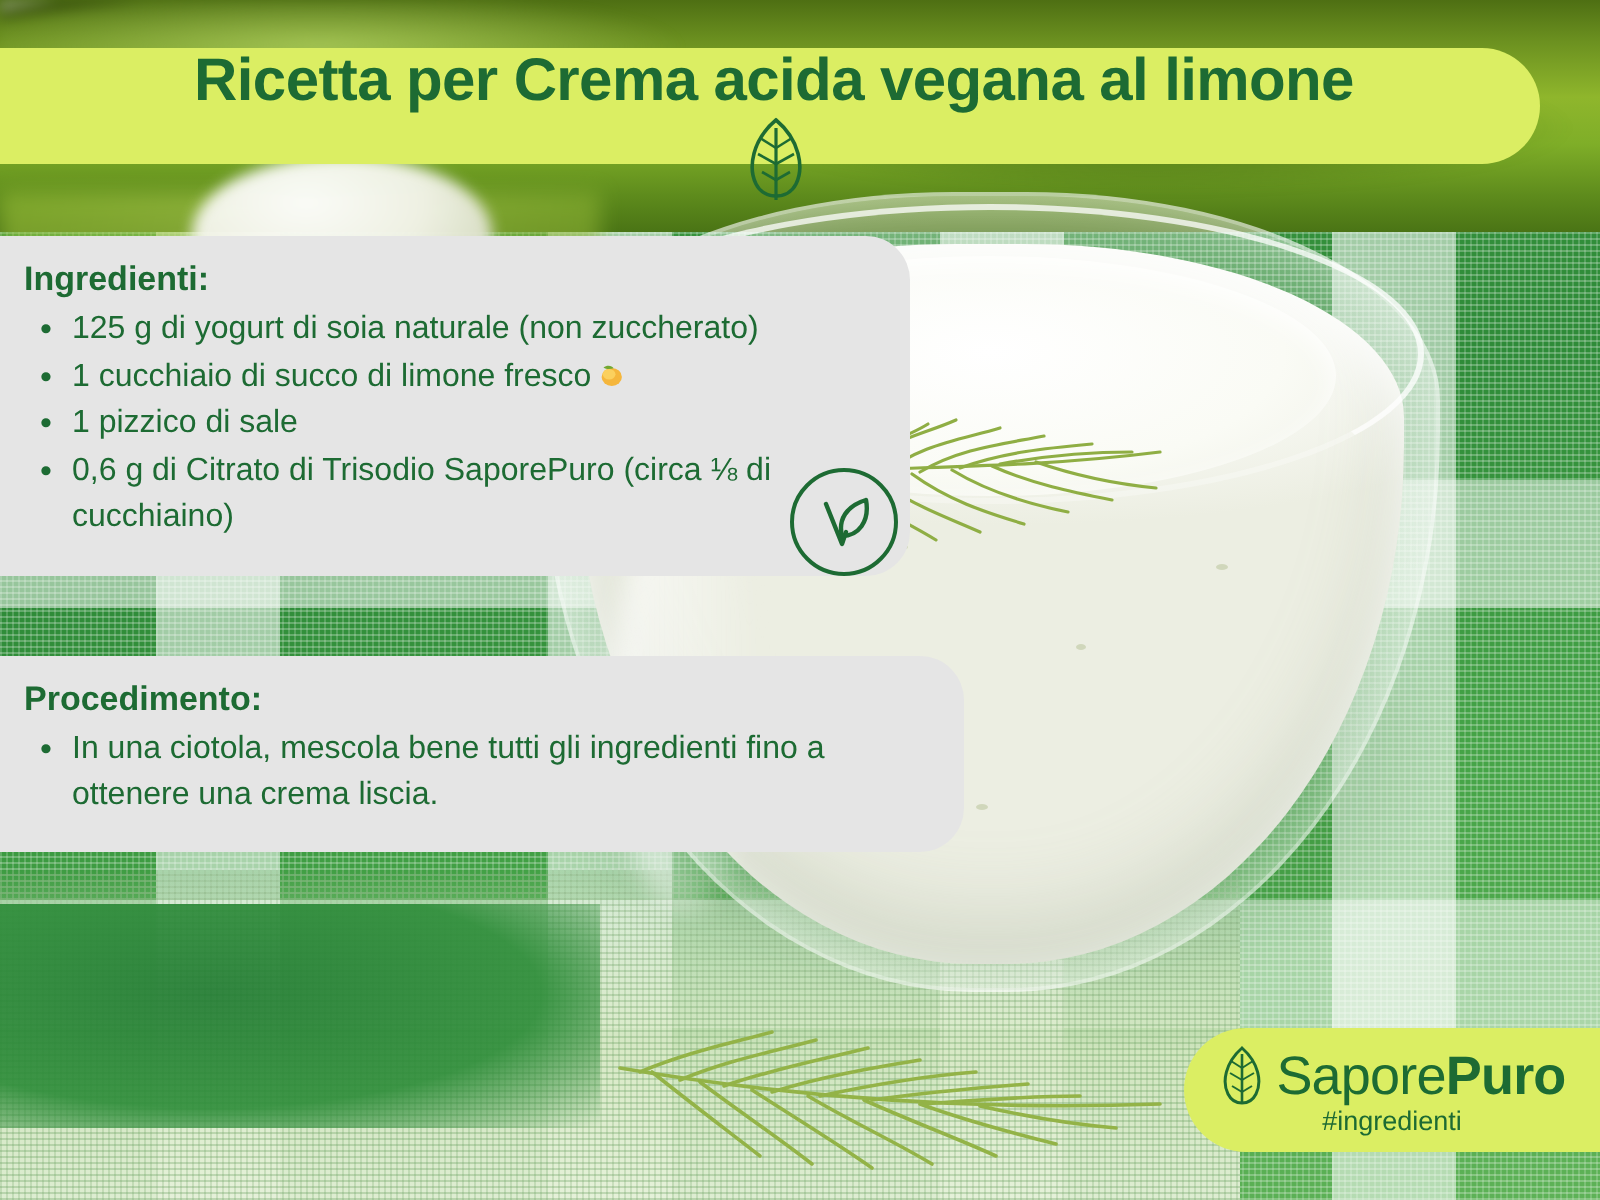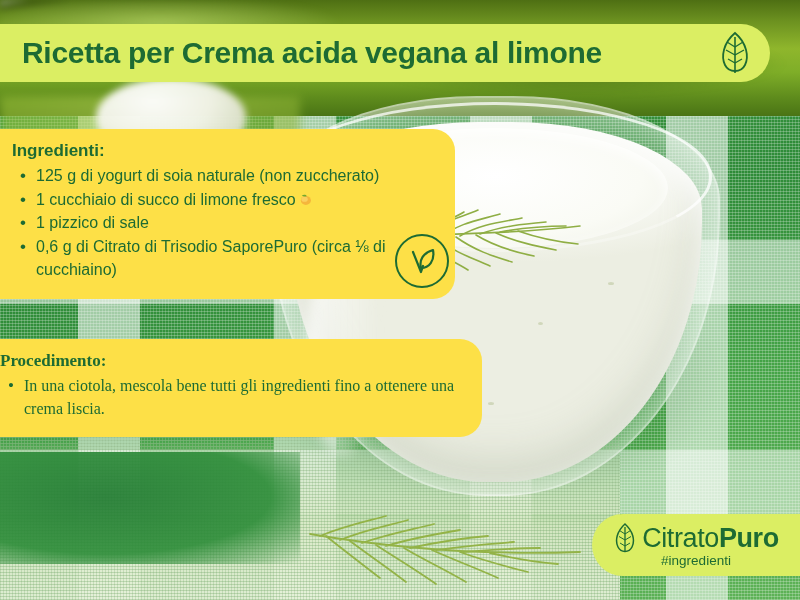--- a/index.html
+++ b/index.html
@@ -130,46 +130,44 @@
 
   
   .dill-top{ position:absolute; left:380px; top:196px; width:220px; height:86px; }
   .dill-bottom{ position:absolute; left:300px; top:512px; width:290px; height:86px; }
 
   
   .title-bar{
     position:absolute; left:0; top:24px; width:770px; height:58px;
     background:#dbee63;
     border-radius:0 29px 29px 0;
-    display:flex; align-items:center; padding:0 18px 0 22px;
+    display:flex; align-items:center; padding:0 18px 0 22px;flex-direction:column;
   }
   .title-text{
     color:#1d6b33;
     font-size:30px; font-weight:bold;
     letter-spacing:-.3px; white-space:nowrap;
     flex:1;
   }
   .title-leaf{ width:34px; height:44px; flex:0 0 auto; margin-left:2px; }
 
   .panel{
     position:absolute;
-    background:#fde047;
+    background:#e5e5e5;
     color:#1d6b33;
-    margin-top:11px;
   }
   .panel-ingredients{
     left:0; top:118px; width:455px;
     border-radius:0 22px 22px 0;
     padding:12px 16px 16px 12px;
   }
   .panel-procedure{
     left:0; top:328px; width:482px;
     border-radius:0 22px 22px 0;
-    padding:12px 16px 16px 0;
-    font-family:Liberation Serif, serif;
+    padding:12px 16px 16px 12px;
   }
   .panel h2{ font-size:17px; font-weight:bold; margin-bottom:4px; }
   .panel ul{ list-style:none; }
   .panel li{
     font-size:16px; line-height:1.42;
     padding-left:24px; position:relative;
     margin-bottom:1px;
   }
   .panel li::before{
     content:"•"; position:absolute; left:8px; top:-1px;
@@ -314,18 +312,18 @@
         <line x1="12" y1="4" x2="12" y2="29" stroke="#1d6b33" stroke-width="1.3"></line>
         <g stroke="#1d6b33" stroke-width="1" fill="none">
           <path d="M12 11 L6.5 7.5"></path>
             <path d="M12 11 L17.5 7.5"></path>
           <path d="M12 17 L6 13.5"></path>
             <path d="M12 17 L18 13.5"></path>
           <path d="M12 23 L7 20"></path>
             <path d="M12 23 L17 20"></path>
         </g>
       </svg>
-      <div class="logo-name"><span>Citrato</span><span class="bold">Puro</span></div>
+      <div class="logo-name"><span>Sapore</span><span class="bold">Puro</span></div>
     </div>
     <div class="logo-tag">#ingredienti</div>
   </div>
 
 </div>
 
 </body></html>

